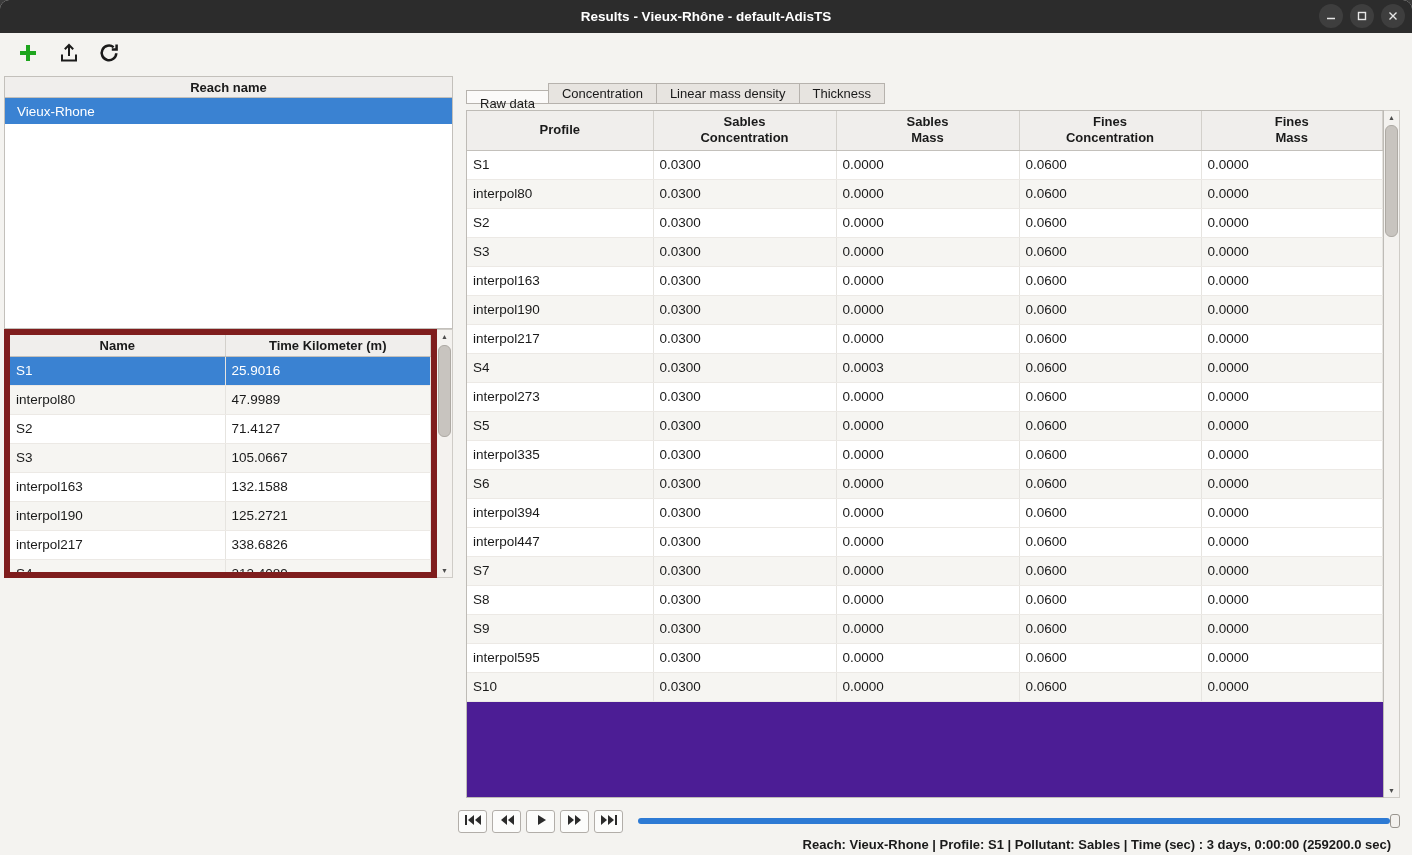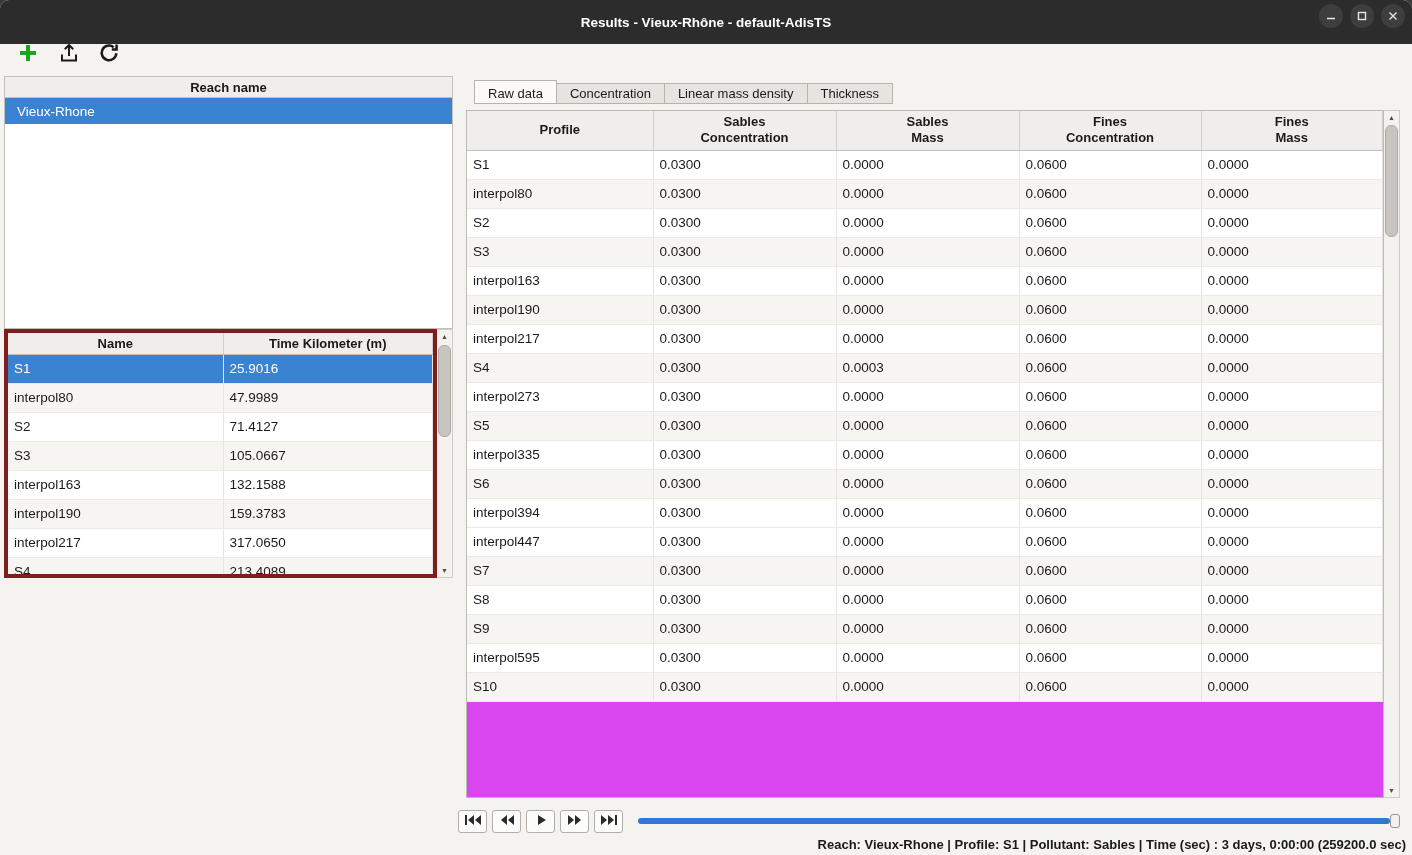--- a/index.html
+++ b/index.html
@@ -1,74 +1,74 @@
 <!DOCTYPE html>
 <html><head>
 <meta charset="utf-8">
 <style>
   * { box-sizing: border-box; }
   body { margin:0; background:#3a3a3a; font-family:"Liberation Sans", sans-serif; }
   .window { position:relative; width:1412px; height:855px; background:#f4f3f0; border-radius:9px 9px 0 0; overflow:hidden; }
 
   
-  .titlebar { position:absolute; top:0; left:0; right:0; height:44px; background:#2c2c2c; display:flex; align-items:center; justify-content:center; }
+  .titlebar { position:absolute; top:0; left:0; right:0; height:33px; background:#2c2c2c; display:flex; align-items:center; justify-content:center; }
   .title { color:#ffffff; font-weight:bold; font-size:13.5px; }
   .win-controls { position:absolute; right:7px; top:4px; display:flex; gap:7px; }
   .wc { width:24px; height:24px; border-radius:50%; background:#3e3e3e; display:flex; align-items:center; justify-content:center; }
 
   
   .toolbar { position:absolute; top:33px; left:0; right:0; height:43px; display:flex; align-items:center; padding-left:14px; gap:14px; }
   .tbtn { background:none; border:none; padding:2px; display:flex; align-items:center; cursor:pointer; }
 
   
   .left-panel { position:absolute; left:4px; top:76px; width:449px; height:722px; }
   .section-header { height:22px; background:#f0eeec; border:1px solid #c3c0bb; display:flex; align-items:center; justify-content:center; font-weight:bold; font-size:13px; color:#1a1a1a; }
   .reach-section { position:absolute; top:0; left:0; right:0; height:253px; }
   .listbox { position:absolute; top:22px; left:0; right:0; bottom:0; background:#ffffff; border:1px solid #c3c0bb; border-top:none; overflow:hidden; }
   .list-item { height:26px; display:flex; align-items:center; padding-left:6px; font-size:13.5px; color:#1a1a1a; }
   .pollutant-section .list-item { height:29px; }
   .list-item.selected { background:#3a82d2; color:#ffffff;padding-left:12px; }
   .list-item.alt { background:#f6f5f2; }
 
   .profiles-section { position:absolute; top:253px; left:0; right:0; height:249px; display:flex; }
-  .ptable-wrap { flex:1; overflow:hidden; border:4px solid #7f1d1d; background:#ffffff; }
+  .ptable-wrap { flex:1; overflow:hidden; border:6px solid #7f1d1d; background:#ffffff; }
   table.grid { border-collapse:collapse; width:100%; table-layout:fixed; }
   .grid th { height:21px; background:#f0eeec; border-right:1px solid #d3d0cb; border-bottom:1px solid #c3c0bb; font-size:13px; font-weight:bold; text-align:center; padding:0; color:#1a1a1a; }
   .grid td { height:29px; font-size:13.5px; padding:0 0 0 6px; border-right:1px solid #e6e4e0; border-bottom:1px solid #ece9e5; color:#1a1a1a; overflow:hidden; white-space:nowrap; background:#ffffff; }
   .grid tr.alt td { background:#f6f5f2; }
   .grid tr.selected td { background:#3a82d2; color:#ffffff; }
 
   .pollutant-section { position:absolute; top:508px; left:0; right:0; bottom:0; }
 
   
   .vscroll { width:16px; background:#f4f2ef; border:1px solid #cfccc7; border-left:none; display:flex; flex-direction:column; }
   .sb-btn { height:13px; display:flex; align-items:center; justify-content:center; font-size:7px; color:#4d4d4d; cursor:pointer; }
   .sb-track { flex:1; position:relative; }
   .sb-thumb { position:absolute; left:1px; right:1px; border-radius:6px; background:#c8c4bf; border:1px solid #aeaaa4; }
 
   
   .right-panel { position:absolute; left:458px; top:78px; right:8px; bottom:15px; }
   .tab-bar { position:absolute; top:0; left:8px; height:26px; display:flex; align-items:flex-end; }
   .tab { height:21px; padding:2px 13px 3px; font-size:13px; background:#e7e4e0; border:1px solid #b6b2ad; margin-left:-1px; color:#1a1a1a; white-space:nowrap; cursor:pointer; }
-  .tab.active { height:24px; padding-top:5px; background:#fbfaf9; position:relative; z-index:2; margin-left:8px; }
+  .tab.active { height:14px; padding-top:5px; background:#fbfaf9; position:relative; z-index:2; margin-left:0; }
 
   .table-wrap { position:absolute; top:32px; left:8px; right:4px; height:688px; display:flex; }
-  .rtable-wrap { flex:1; overflow:hidden; border:1px solid #bebbb6; background:#d946ef; }
+  .rtable-wrap { flex:1; overflow:hidden; border:1px solid #bebbb6; background:#4c1d95; }
   .results th { height:39px; vertical-align:middle; }
   .results th div { line-height:16px; font-size:13px; font-weight:bold; }
 
   
   .playback { position:absolute; top:730px; left:0; right:4px; height:26px; display:flex; align-items:center; }
   .pb-btn { width:29px; height:23px; margin-right:5px; background:#fcfcfb; border:1px solid #b2aea9; border-radius:3px; display:flex; align-items:center; justify-content:center; padding:0; cursor:pointer; }
   .time-slider { flex:1; margin-left:10px; position:relative; height:16px; }
   .ts-fill { position:absolute; left:0; top:5px; height:6px; right:10px; background:#2d7ad4; border-radius:3px; }
   .ts-handle { position:absolute; right:0; top:1px; width:10px; height:14px; background:#f3f1ee; border:1px solid #98948e; border-radius:3px; }
 
   
-  .statusbar { position:absolute; left:0; right:0; bottom:0; height:21px; display:flex; align-items:center; justify-content:flex-end; padding-right:6px; font-size:13px; font-weight:bold; color:#1a1a1a; }
+  .statusbar { position:absolute; left:0; right:0; bottom:0; height:21px; display:flex; align-items:center; justify-content:flex-end; padding-right:21px; font-size:13px; font-weight:bold; color:#1a1a1a; }
 </style>
 </head>
 <body>
 
 <div class="window">
 
   <div class="titlebar">
     <div class="title">Results - Vieux-Rhône - default-AdisTS</div>
     <div class="win-controls">
       <div class="wc">
@@ -148,25 +148,25 @@
               <tr class="alt">
                 <td>S3</td>
                 <td>105.0667</td>
               </tr>
               <tr>
                 <td>interpol163</td>
                 <td>132.1588</td>
               </tr>
               <tr class="alt">
                 <td>interpol190</td>
-                <td>159.3783</td>
+                <td>125.2721</td>
               </tr>
               <tr>
                 <td>interpol217</td>
-                <td>317.0650</td>
+                <td>338.6826</td>
               </tr>
               <tr class="alt">
                 <td>S4</td>
                 <td>213.4089</td>
               </tr>
             </tbody>
         </table>
       </div>
       <div class="vscroll">
         <div class="sb-btn">▲</div>

